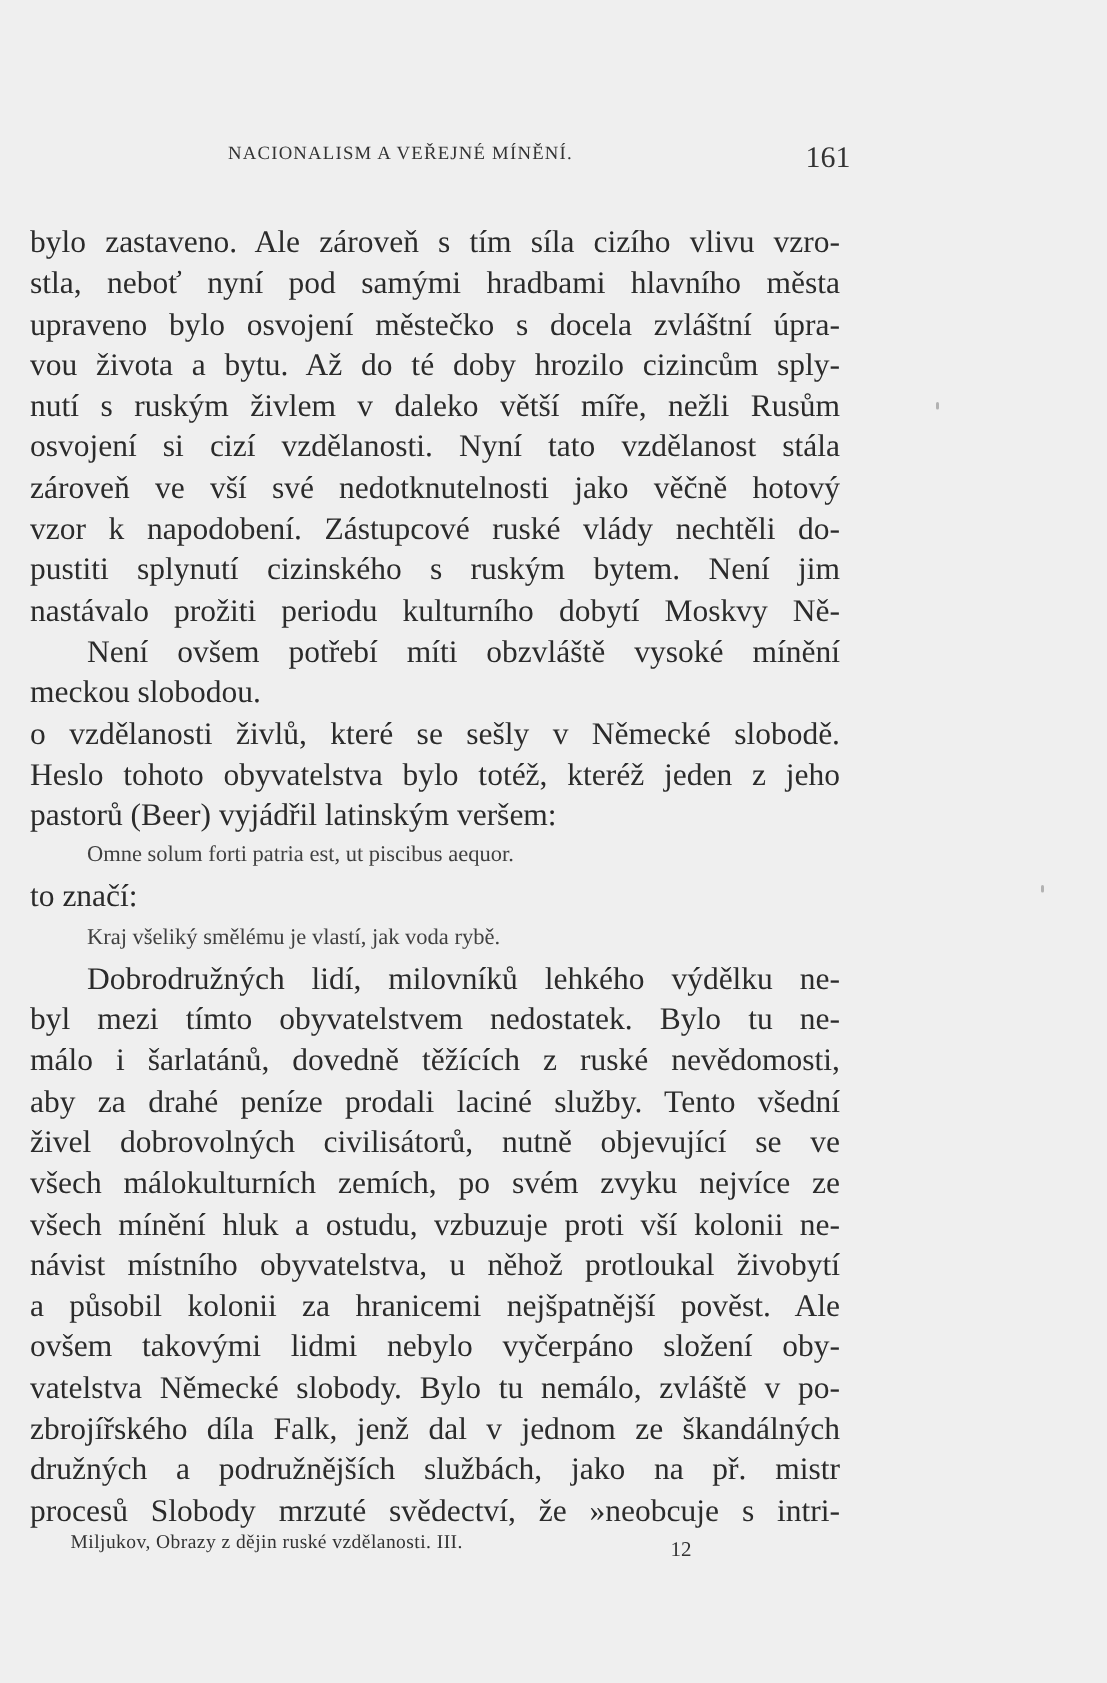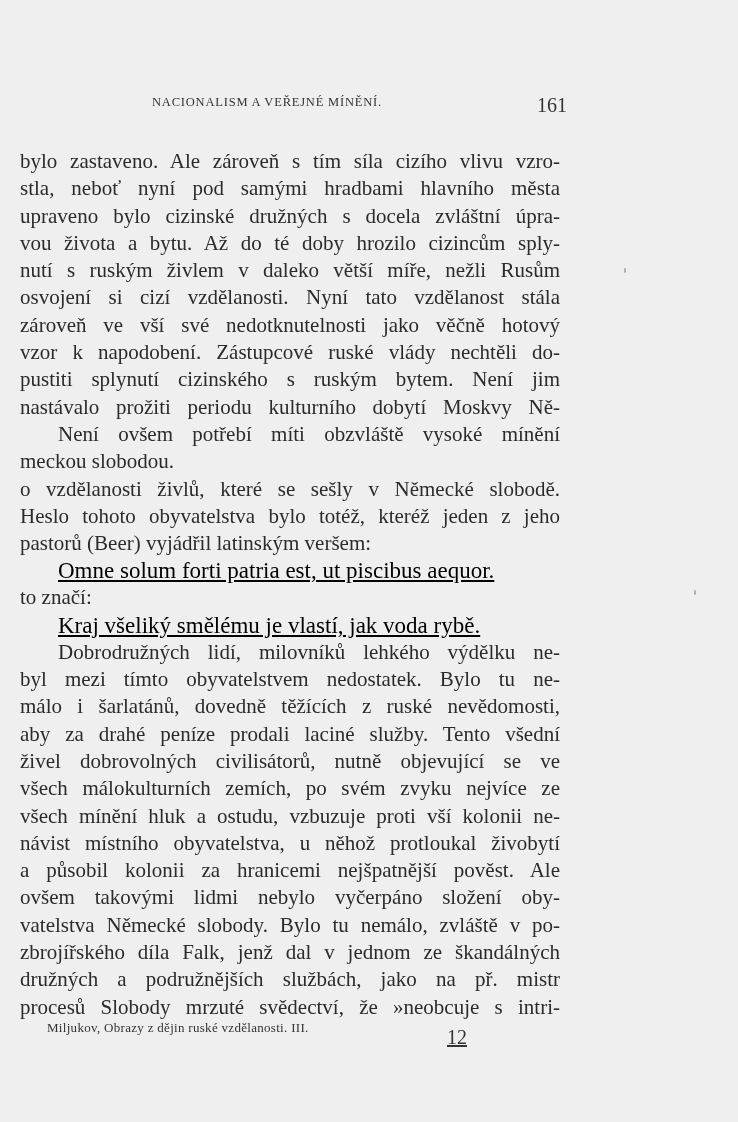--- a/index.html
+++ b/index.html
@@ -28,48 +28,48 @@
       position: absolute; left: 20px; top: 148px; width: 540px;
     }
     .line {
       font-size: 21px; line-height: 27.3px; height: 27.3px;
       white-space: nowrap; text-align: justify; text-align-last: justify;
       color: #2b2b2b;
     }
     .line.last { text-align-last: left; }
     .line.indent { padding-left: 38px; box-sizing: border-box; }
     .quote {
-      font-size: 23px; line-height: 27px; height: 27px;
-      padding-left: 38px; white-space: nowrap; color: #000000; text-decoration: underline;
+      font-size: 15px; line-height: 27px; height: 27px;
+      padding-left: 38px; white-space: nowrap; color: #404040;
     }
     .footer {
       position: absolute; top: 1018px; left: 47px; width: 500px; height: 30px;
     }
     .footer-note {
       position: absolute; left: 0; top: 2px;
       font-size: 13px; color: #333; letter-spacing: 0.3px;
     }
     .signature {
-      position: absolute; left: 400px; top: 8px; font-size: 20px; color: #333; text-decoration: underline;
+      position: absolute; left: 400px; top: 8px; font-size: 14px; color: #333;
     }
     .speck { position: absolute; width: 2px; height: 5px; background: #888; border-radius: 1px; opacity: .6; }
   </style>
 </head>
 <body>
 
 <div class="page">
   <div class="header">
     <span class="running-head">NACIONALISM A VEŘEJNÉ MÍNĚNÍ.</span>
     <span class="page-number">161</span>
   </div>
 
   <div class="text-block">
     <div class="line">bylo zastaveno. Ale zároveň s tím síla cizího vlivu vzro-</div>
     <div class="line">stla, neboť nyní pod samými hradbami hlavního města</div>
-    <div class="line">upraveno bylo cizinské družných s docela zvláštní úpra-</div>
+    <div class="line">upraveno bylo osvojení městečko s docela zvláštní úpra-</div>
     <div class="line">vou života a bytu. Až do té doby hrozilo cizincům sply-</div>
     <div class="line">nutí s ruským živlem v daleko větší míře, nežli Rusům</div>
     <div class="line">osvojení si cizí vzdělanosti. Nyní tato vzdělanost stála</div>
     <div class="line">zároveň ve vší své nedotknutelnosti jako věčně hotový</div>
     <div class="line">vzor k napodobení. Zástupcové ruské vlády nechtěli do-</div>
     <div class="line">pustiti splynutí cizinského s ruským bytem. Není jim</div>
     <div class="line">nastávalo prožiti periodu kulturního dobytí Moskvy Ně-</div>
     <div class="line indent">Není ovšem potřebí míti obzvláště vysoké mínění</div>
     <div class="line last">meckou slobodou.</div>
     <div class="line">o vzdělanosti živlů, které se sešly v Německé slobodě.</div>

